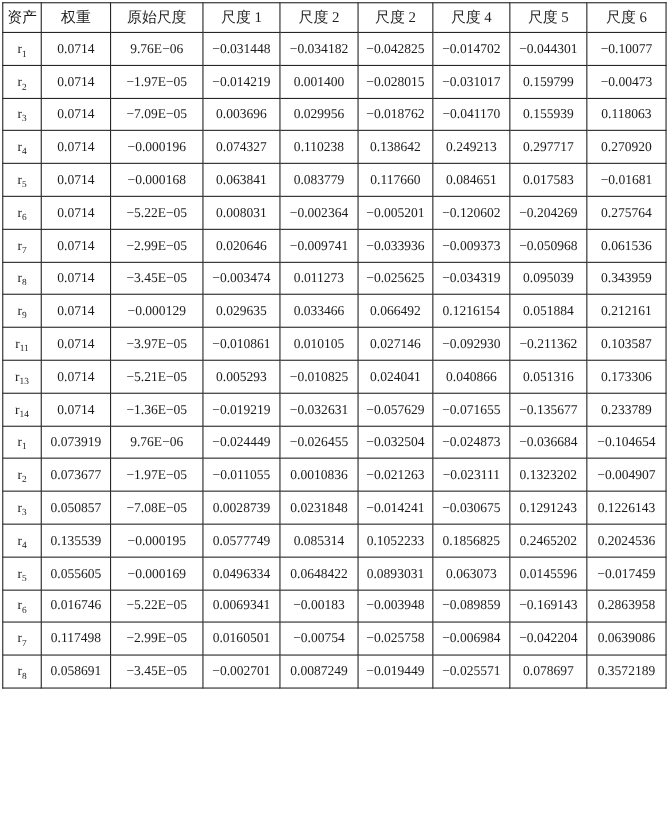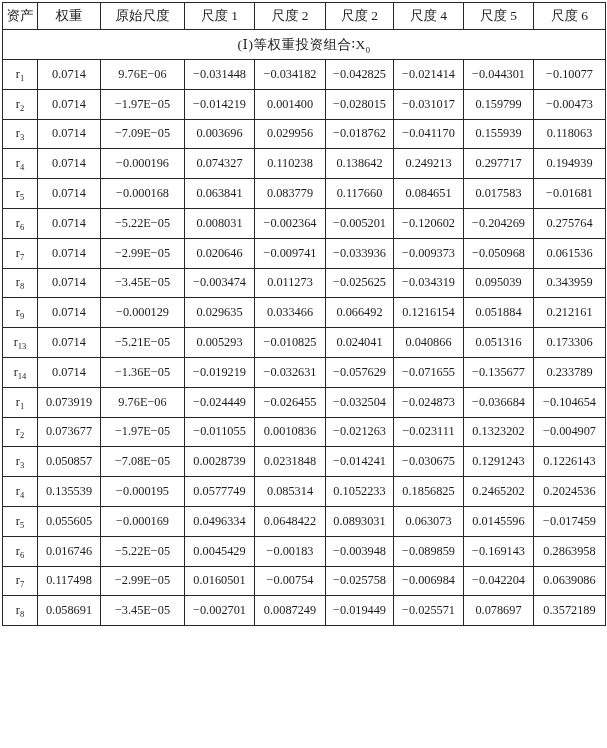--- a/index.html
+++ b/index.html
@@ -68,31 +68,28 @@
         <th>原始尺度</th>
         <th>尺度 1</th>
         <th>尺度 2</th>
         <th>尺度 2</th>
         <th>尺度 4</th>
         <th>尺度 5</th>
         <th>尺度 6</th>
       </tr>
     </thead>
     <tbody>
-        <tr>
-          <td colspan="9" class="section-title"><span>(Ⅰ)等权重投资组合∶X</span><sub>0</sub></td>
-        </tr>
         <tr class="data-row">
           <td class="asset-cell"><span>r</span><sub>1</sub></td>
           <td>0.0714</td>
           <td>9.76E−06</td>
           <td>−0.031448</td>
           <td>−0.034182</td>
           <td>−0.042825</td>
-          <td>−0.021414</td>
+          <td>−0.014702</td>
           <td>−0.044301</td>
           <td>−0.10077</td>
         </tr>
         <tr class="data-row">
           <td class="asset-cell"><span>r</span><sub>2</sub></td>
           <td>0.0714</td>
           <td>−1.97E−05</td>
           <td>−0.014219</td>
           <td>0.001400</td>
           <td>−0.028015</td>
@@ -113,21 +110,21 @@
         </tr>
         <tr class="data-row">
           <td class="asset-cell"><span>r</span><sub>4</sub></td>
           <td>0.0714</td>
           <td>−0.000196</td>
           <td>0.074327</td>
           <td>0.110238</td>
           <td>0.138642</td>
           <td>0.249213</td>
           <td>0.297717</td>
-          <td>0.194939</td>
+          <td>0.270920</td>
         </tr>
         <tr class="data-row">
           <td class="asset-cell"><span>r</span><sub>5</sub></td>
           <td>0.0714</td>
           <td>−0.000168</td>
           <td>0.063841</td>
           <td>0.083779</td>
           <td>0.117660</td>
           <td>0.084651</td>
           <td>0.017583</td>
@@ -169,20 +166,31 @@
         <tr class="data-row">
           <td class="asset-cell"><span>r</span><sub>9</sub></td>
           <td>0.0714</td>
           <td>−0.000129</td>
           <td>0.029635</td>
           <td>0.033466</td>
           <td>0.066492</td>
           <td>0.1216154</td>
           <td>0.051884</td>
           <td>0.212161</td>
+        </tr>
+        <tr class="data-row">
+          <td class="asset-cell"><span>r</span><sub>11</sub></td>
+          <td>0.0714</td>
+          <td>−3.97E−05</td>
+          <td>−0.010861</td>
+          <td>0.010105</td>
+          <td>0.027146</td>
+          <td>−0.092930</td>
+          <td>−0.211362</td>
+          <td>0.103587</td>
         </tr>
         <tr class="data-row">
           <td class="asset-cell"><span>r</span><sub>13</sub></td>
           <td>0.0714</td>
           <td>−5.21E−05</td>
           <td>0.005293</td>
           <td>−0.010825</td>
           <td>0.024041</td>
           <td>0.040866</td>
           <td>0.051316</td>
@@ -251,21 +259,21 @@
           <td>0.0648422</td>
           <td>0.0893031</td>
           <td>0.063073</td>
           <td>0.0145596</td>
           <td>−0.017459</td>
         </tr>
         <tr class="data-row">
           <td class="asset-cell"><span>r</span><sub>6</sub></td>
           <td>0.016746</td>
           <td>−5.22E−05</td>
-          <td>0.0045429</td>
+          <td>0.0069341</td>
           <td>−0.00183</td>
           <td>−0.003948</td>
           <td>−0.089859</td>
           <td>−0.169143</td>
           <td>0.2863958</td>
         </tr>
         <tr class="data-row">
           <td class="asset-cell"><span>r</span><sub>7</sub></td>
           <td>0.117498</td>
           <td>−2.99E−05</td>

